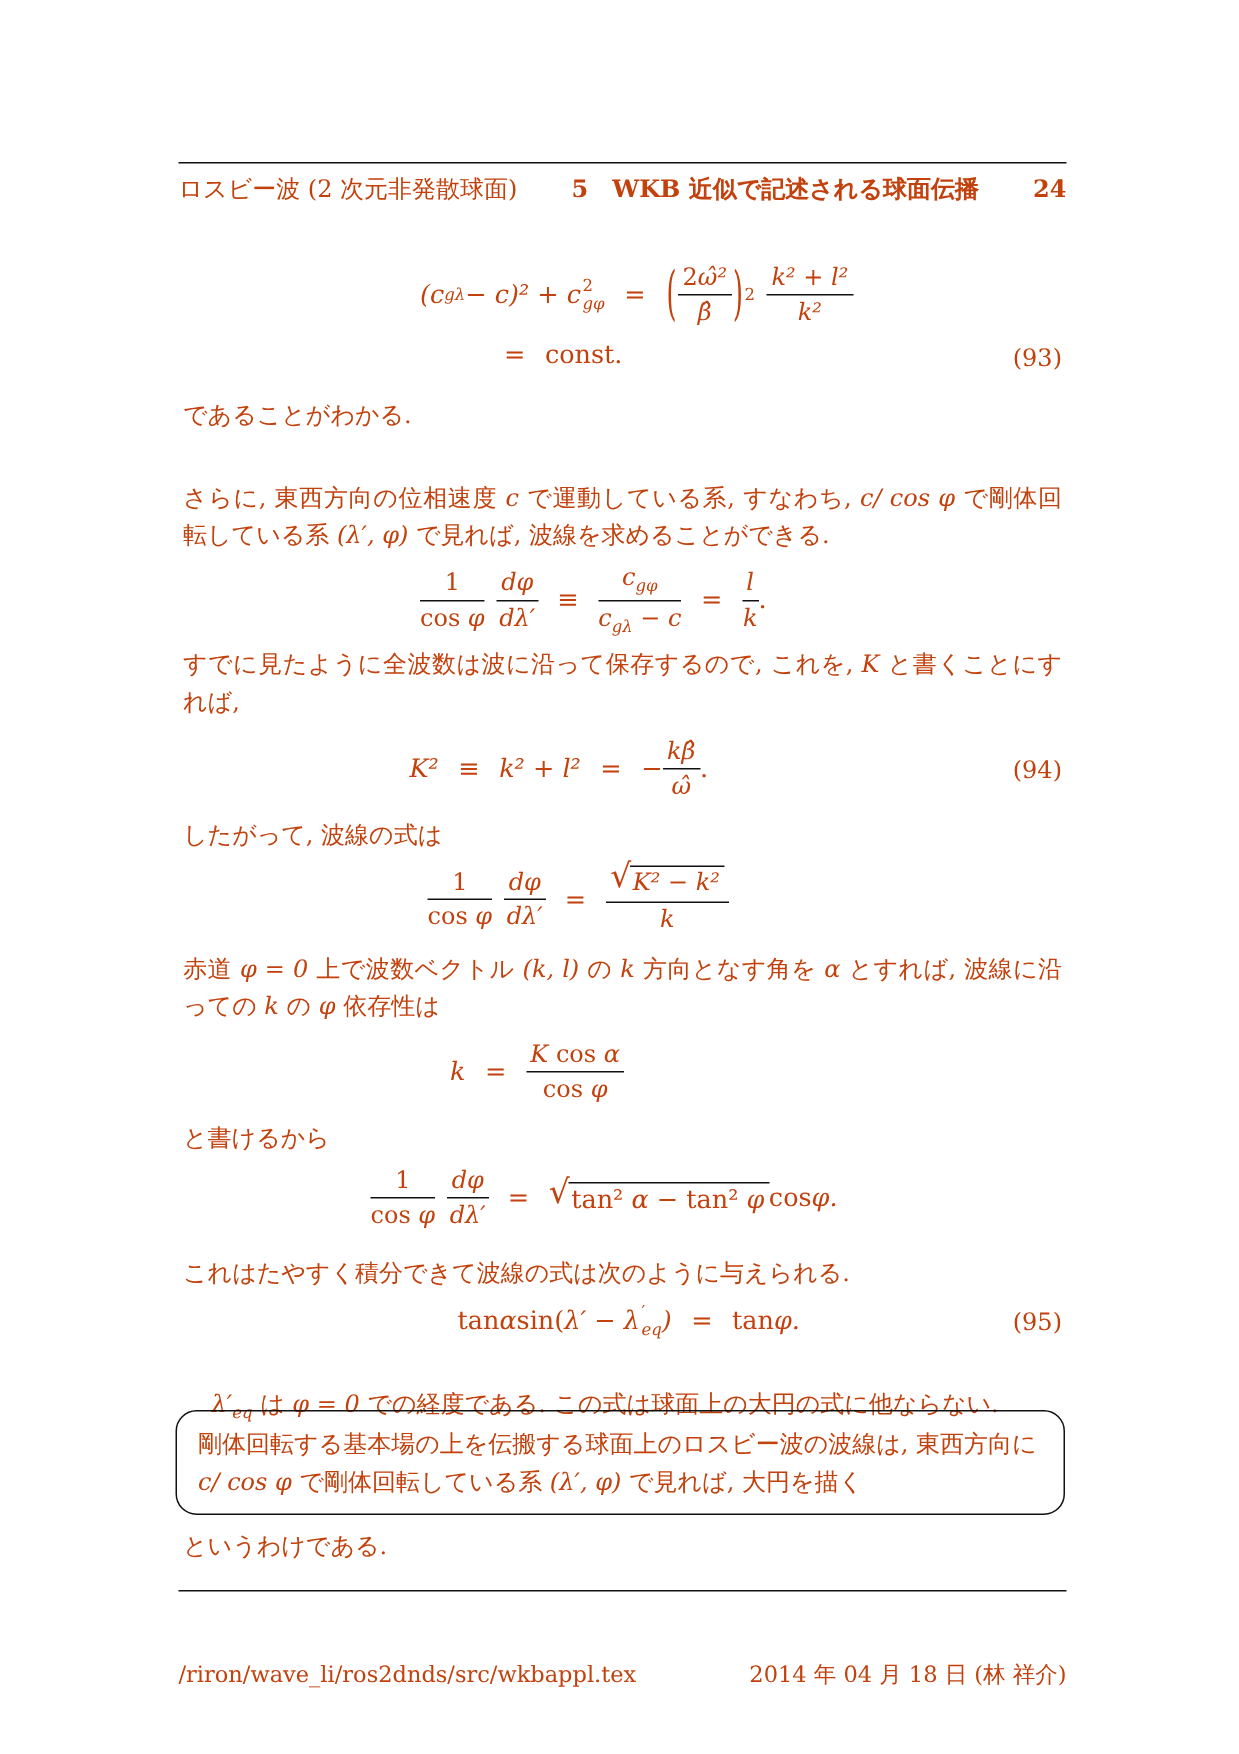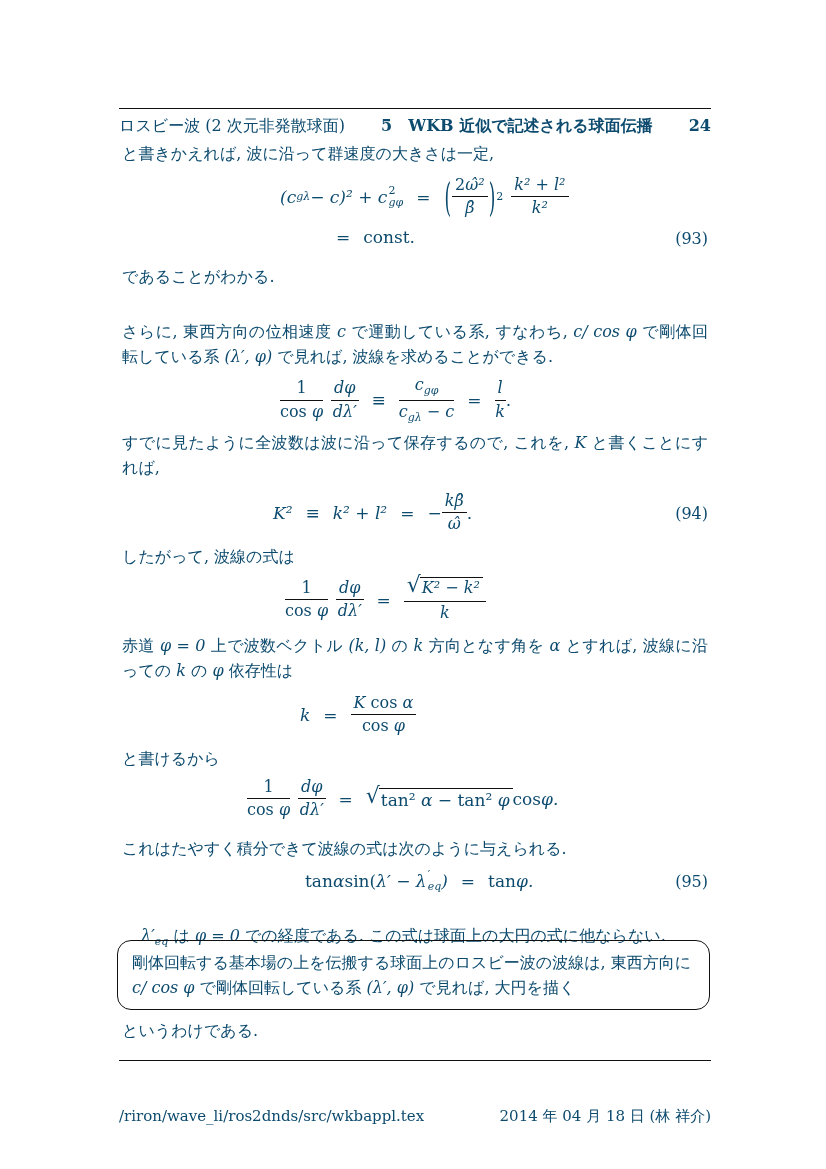--- a/index.html
+++ b/index.html
@@ -1,18 +1,18 @@
 <!DOCTYPE html>
 <html><head>
 <meta charset="utf-8">
 <style>
   html,body { margin:0; padding:0; background:#ffffff; }
   .page {
     position:relative; width:826px; height:1169px; background:#ffffff;
-    color:#0c4a6e; font-family:"DejaVu Serif", serif; overflow:hidden;
+    color:#c2410c; font-family:"DejaVu Serif", serif; overflow:hidden;
   }
   
   .hdr { position:absolute; left:119px; top:84px; width:592px;
          display:flex; justify-content:space-between; align-items:baseline;
          font-size:16px; }
   .hdr .mid { font-weight:bold;margin-top:32px; }
   .hdr .mid .no { margin-right:16px; }
   .hdr .pg { font-weight:bold; }
   .hdr-rule { position:absolute; left:119px; top:108px; width:592px;
               border-top:1.4px solid #111; }
@@ -60,21 +60,20 @@
 
 <div class="page">
 
   <div class="hdr">
     <span>ロスビー波 (2 次元非発散球面)</span>
     <span class="mid"><span class="no">5</span><span>WKB 近似で記述される球面伝播</span></span>
     <span class="pg">24</span>
   </div>
   <div class="hdr-rule"></div>
 
-  <div class="par" style="top:141px;">と書きかえれば, 波に沿って群速度の大きさは一定,</div>
 
   <div class="eq" style="top:176px; height:80px;">
     <div class="eqrow" style="padding-left:158px;">
       <span class="mi">(c</span>
         <sub class="mi">gλ</sub>
         <span class="mi"> − c)² + c</span>
         <span class="ss">
           <span class="t">2</span>
           <span class="b">gφ</span>
         </span>

